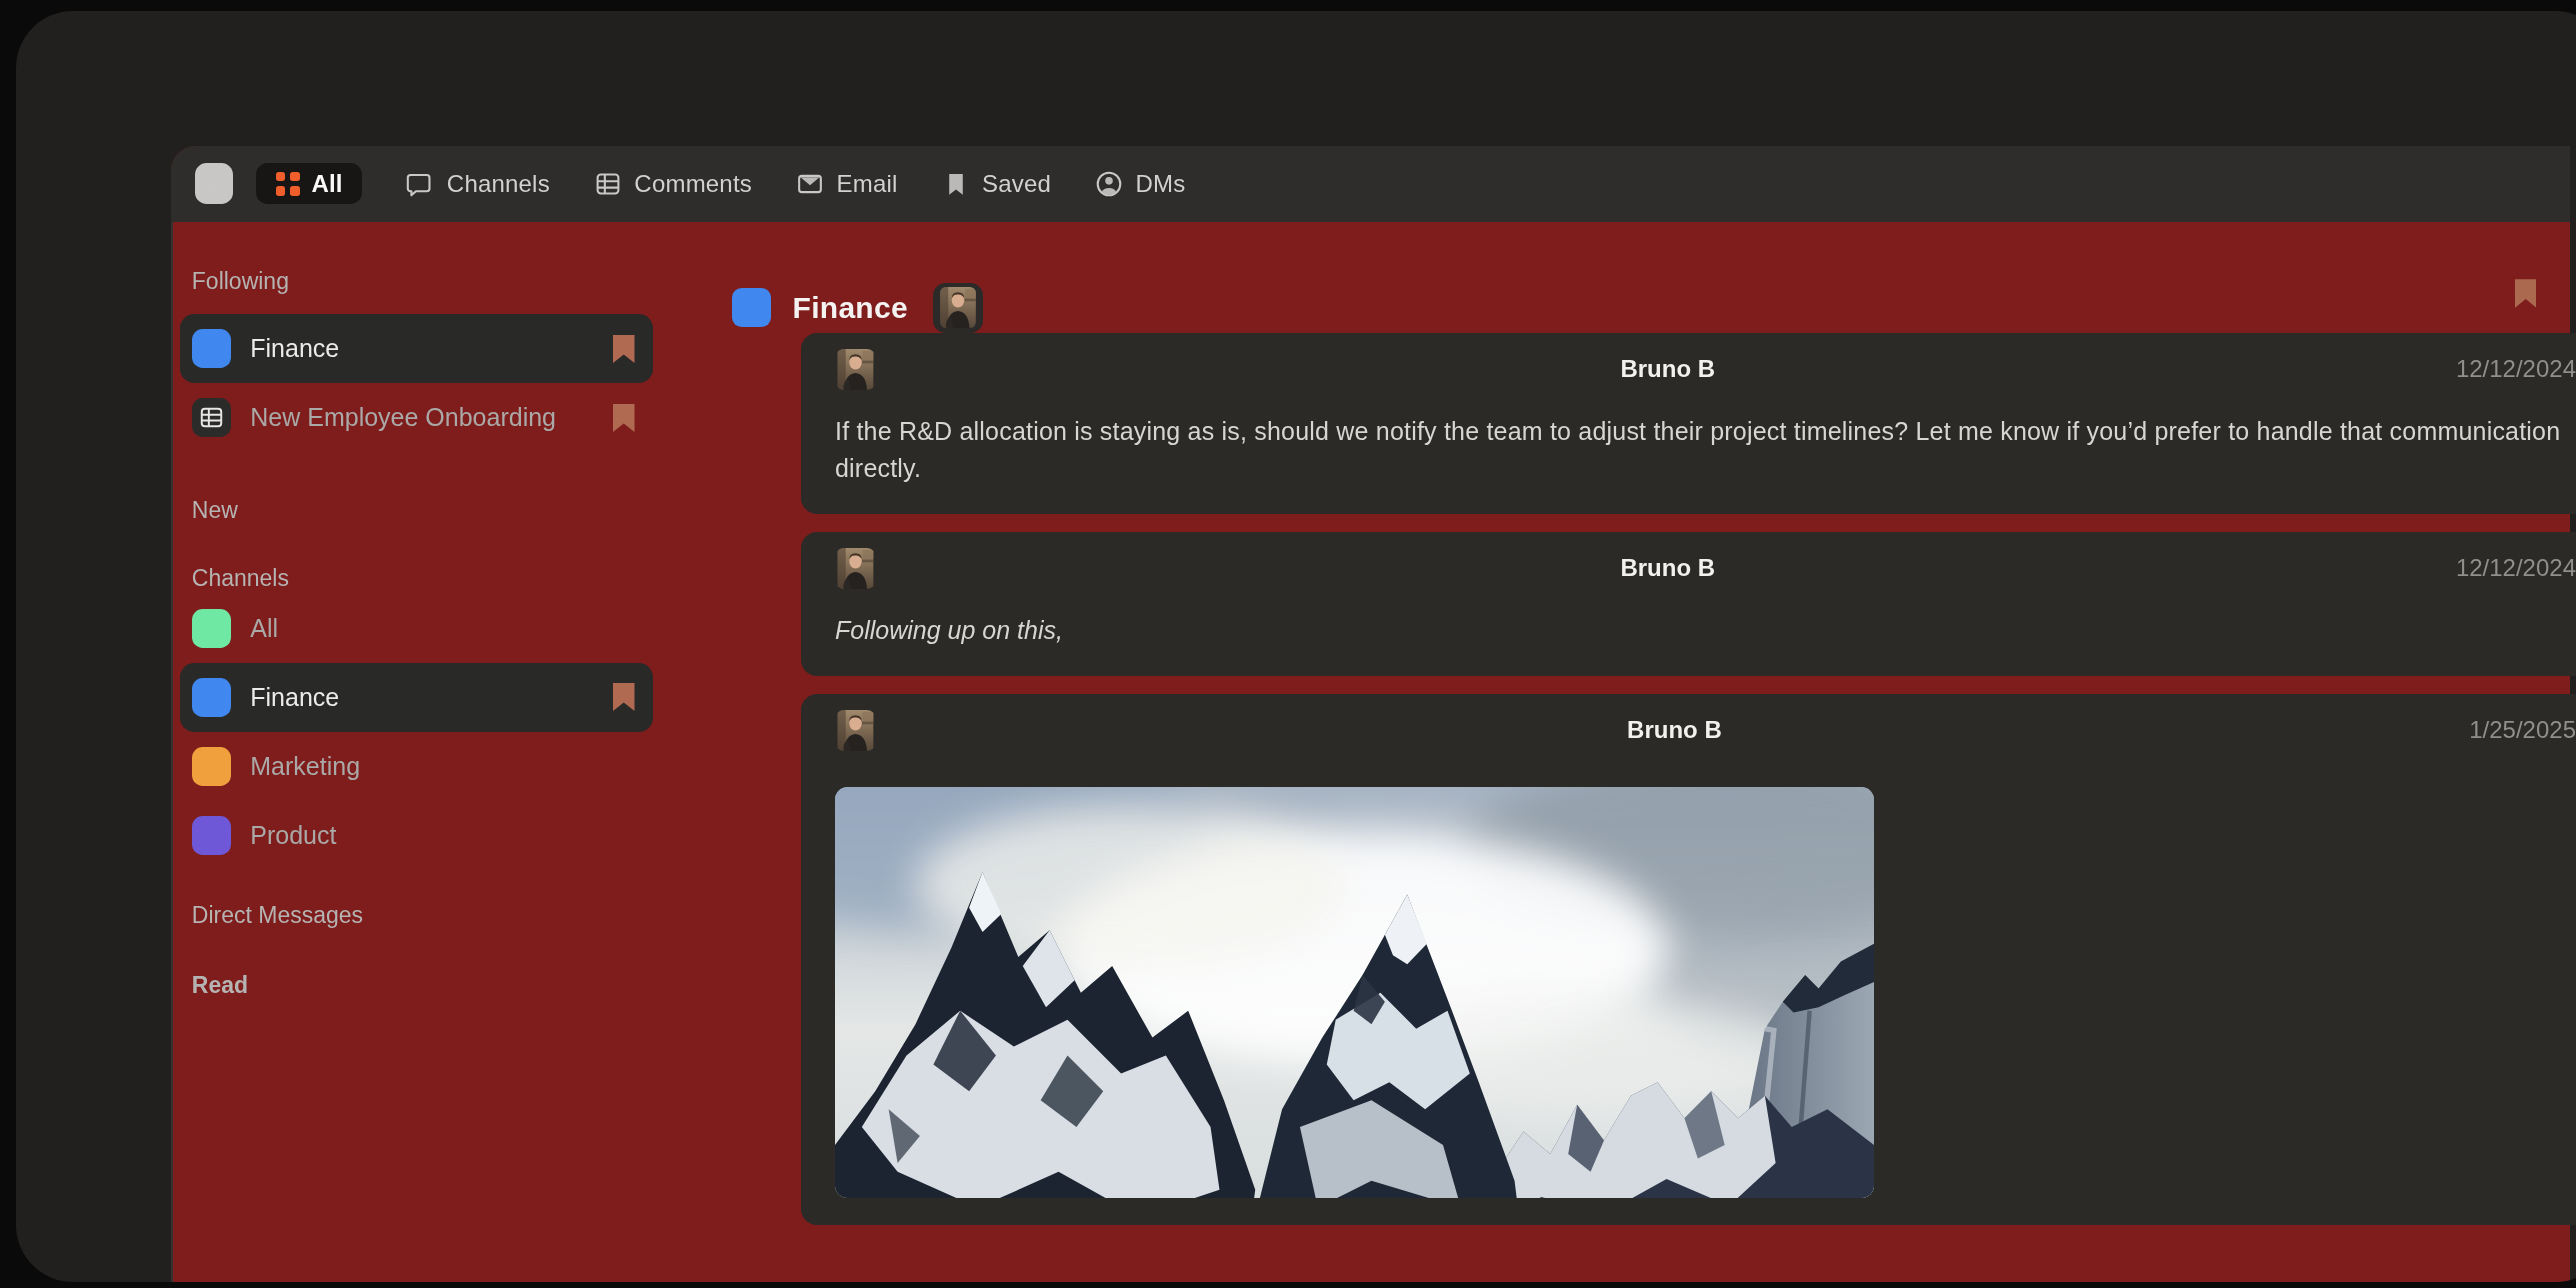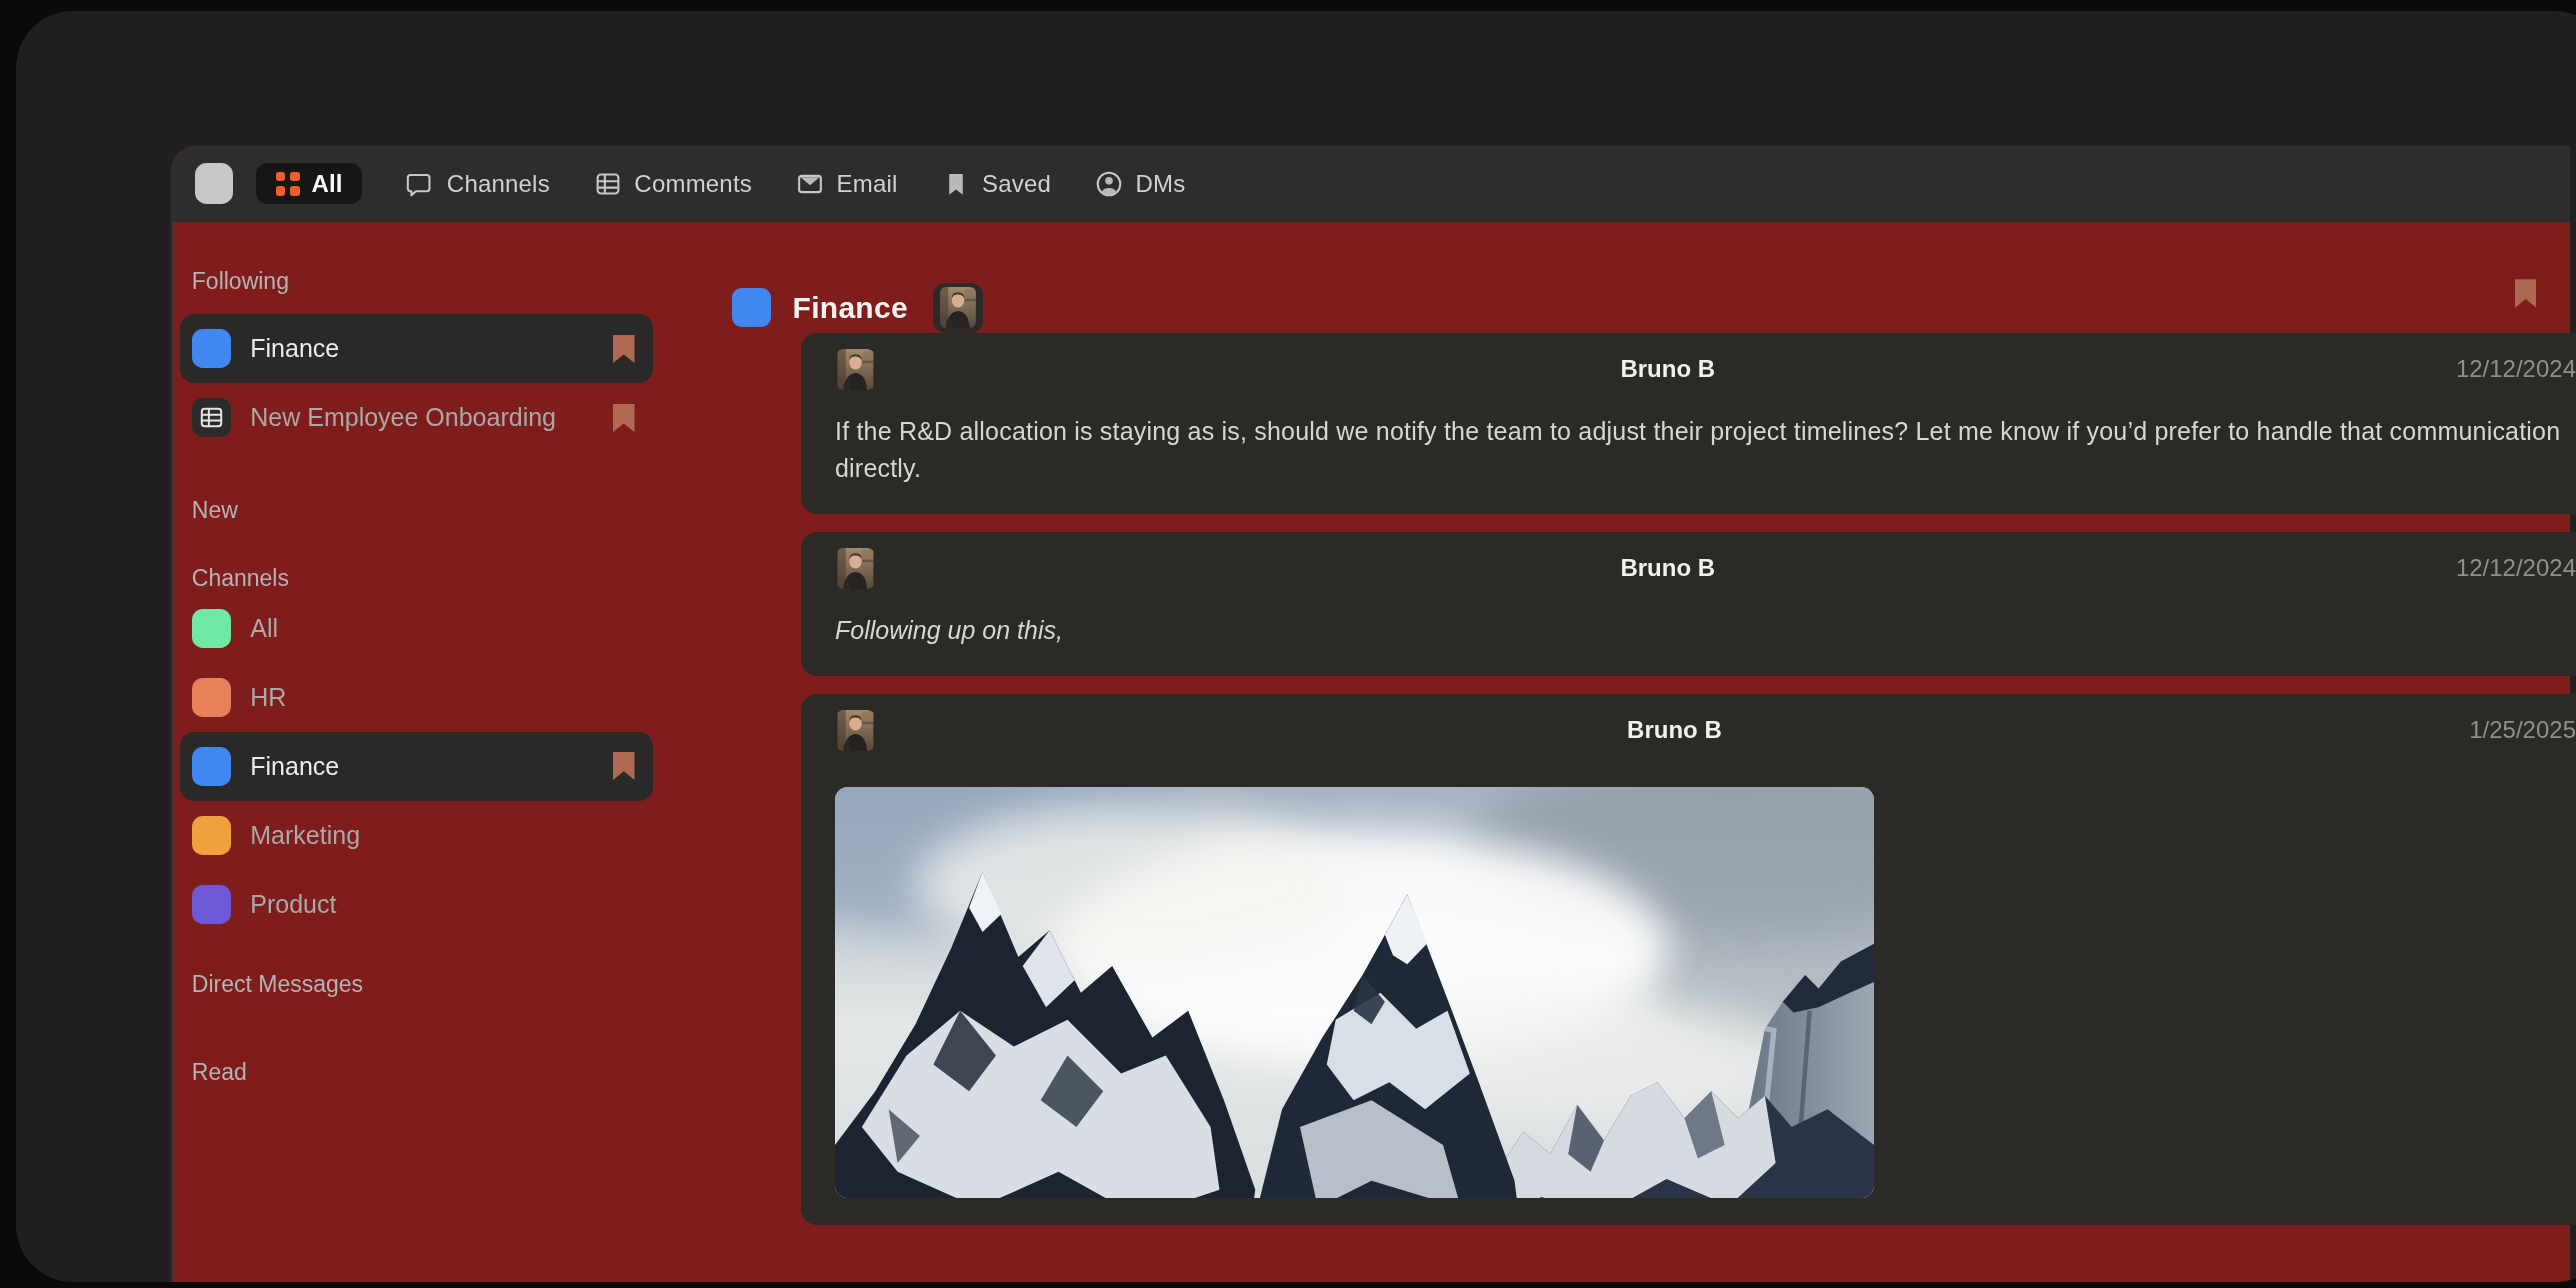--- a/index.html
+++ b/index.html
@@ -31,21 +31,21 @@
   .t-icon * { stroke:#c9c8c6; }
   .t-fill { fill:#bab9b7; stroke:none !important; }
 
   
   .sidebar { position:absolute; left:1.8px; top:76px; width:489px; bottom:0; }
   .sec-label { margin-left:19px; font-size:23px; color:#b5b4b2; line-height:24px; }
   .lbl-bookmarked { margin-top:47px; }
   .lbl-new { margin-top:46px; }
   .lbl-channels { margin-top:44px; }
   .lbl-dms { margin-top:33px; }
-  .lbl-read { margin-top:64px; }
+  .lbl-read { margin-top:46px;font-weight:bold; }
   .srow { height:69px; margin:0 9px 0 7.2px; border-radius:14.3px; display:flex; align-items:center;
           gap:19.7px; padding:0 18px 0 11.6px; }
   .srow.selected { background:#292927; }
   .rows-bookmarked { margin-top:21.5px; }
   .rows-channels { margin-top:3.6px; }
   .chan-sq { width:39px; height:39px; border-radius:10.7px; flex:0 0 auto; }
   .tbl-sq { width:39px; height:39px; border-radius:10.7px; background:#2b2b2a; flex:0 0 auto;
             display:flex; align-items:center; justify-content:center; }
   .srow-label { font-size:25px; color:#aaa9a7; white-space:nowrap; }
   .srow.selected .srow-label { color:#ecebe9; }
@@ -187,24 +187,20 @@
       </div>
 
       <div class="sec-label lbl-new">New</div>
 
       <div class="sec-label lbl-channels">Channels</div>
 
       <div class="rows-channels">
         <div class="srow">
           <span class="chan-sq" style="background: rgb(111, 232, 164);"></span>
           <span class="srow-label">All</span>
-        </div>
-        <div class="srow">
-          <span class="chan-sq" style="background: rgb(232, 129, 90);"></span>
-          <span class="srow-label">HR</span>
         </div>
         <div class="srow selected">
           <span class="chan-sq" style="background: rgb(65, 135, 240);"></span>
           <span class="srow-label">Finance</span>
           <svg class="bm" viewBox="0 0 24 31">
               <path d="M0 0 h24 v31 l-12 -9.5 l-12 9.5 z"></path>
             </svg>
         </div>
         <div class="srow">
           <span class="chan-sq" style="background: rgb(240, 160, 61);"></span>

